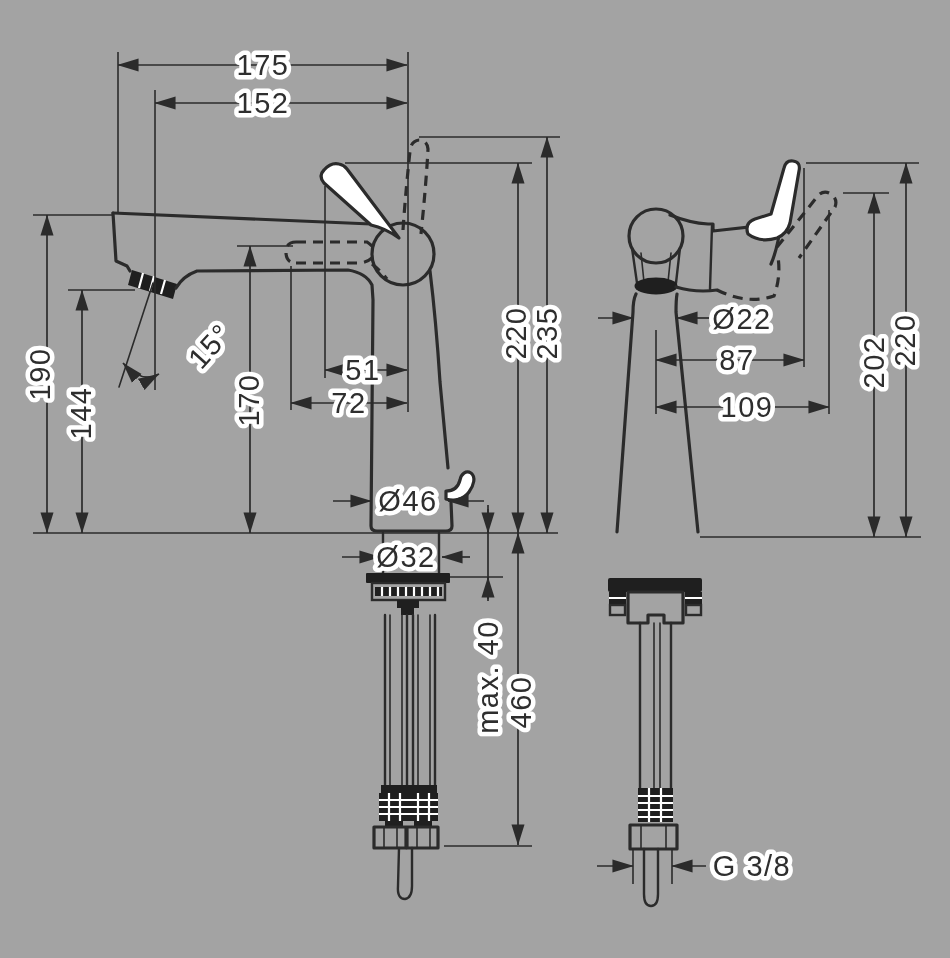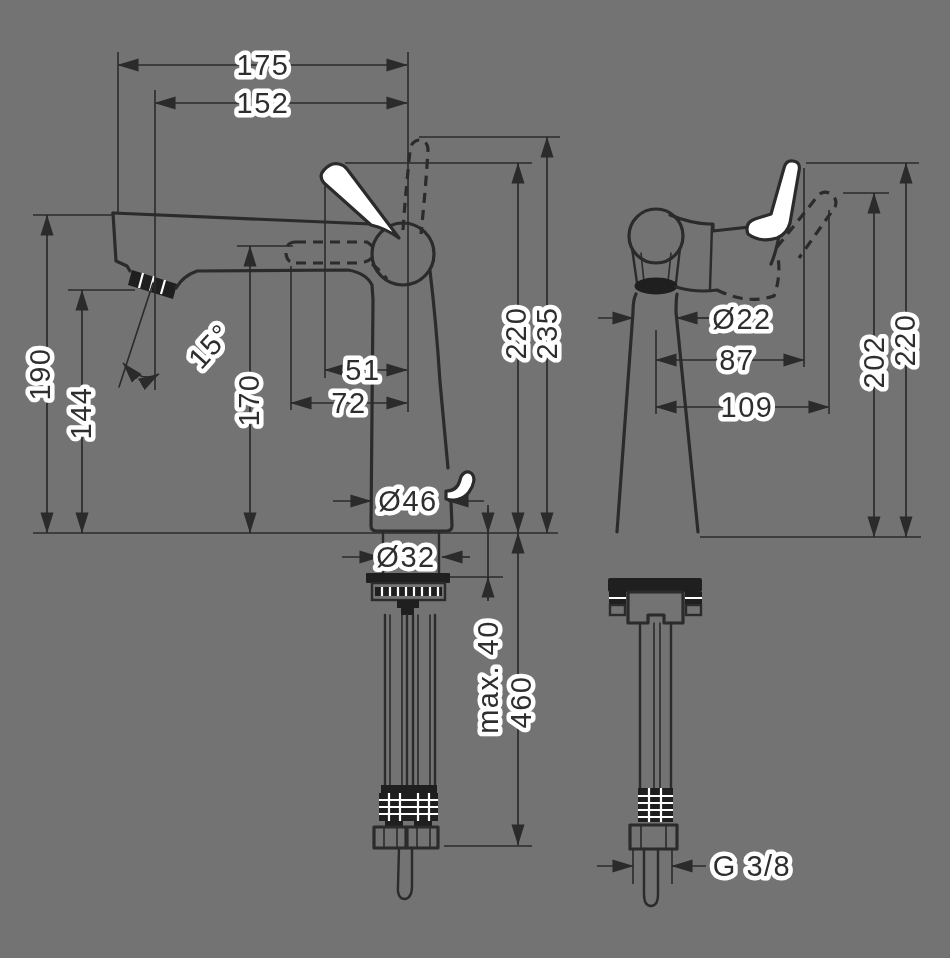--- a/index.html
+++ b/index.html
@@ -1,16 +1,16 @@
 <!DOCTYPE html>
 <html><head>
 <meta charset="utf-8">
 <style>
   html,body{margin:0;padding:0;background:#ffffff;}
-  .stage{width:950px;height:958px;background:#737373;position:relative;overflow:hidden;}
+  .stage{width:950px;height:958px;background:#a3a3a3;position:relative;overflow:hidden;}
   svg{display:block;}
   .part{stroke:#2b2b2b;stroke-width:3.2;fill:none;stroke-linecap:round;stroke-linejoin:round;}
   .part-med{stroke:#2b2b2b;stroke-width:2.4;fill:none;stroke-linecap:round;}
   .part-thin{stroke:#2b2b2b;stroke-width:1.6;fill:none;stroke-linecap:round;}
   .part-fill{fill:#ffffff;stroke:#2b2b2b;stroke-width:3.2;stroke-linejoin:round;}
   .dark{fill:#1f1f1f;stroke:none;}
   .dash{stroke:#2b2b2b;stroke-width:3.2;fill:none;stroke-dasharray:10 7;stroke-linecap:butt;}
   .wline{stroke:#ffffff;stroke-width:2.2;fill:none;}
   .dim{stroke:#2b2b2b;stroke-width:1.7;fill:none;}
   .ext{stroke:#2b2b2b;stroke-width:1.6;fill:none;}

